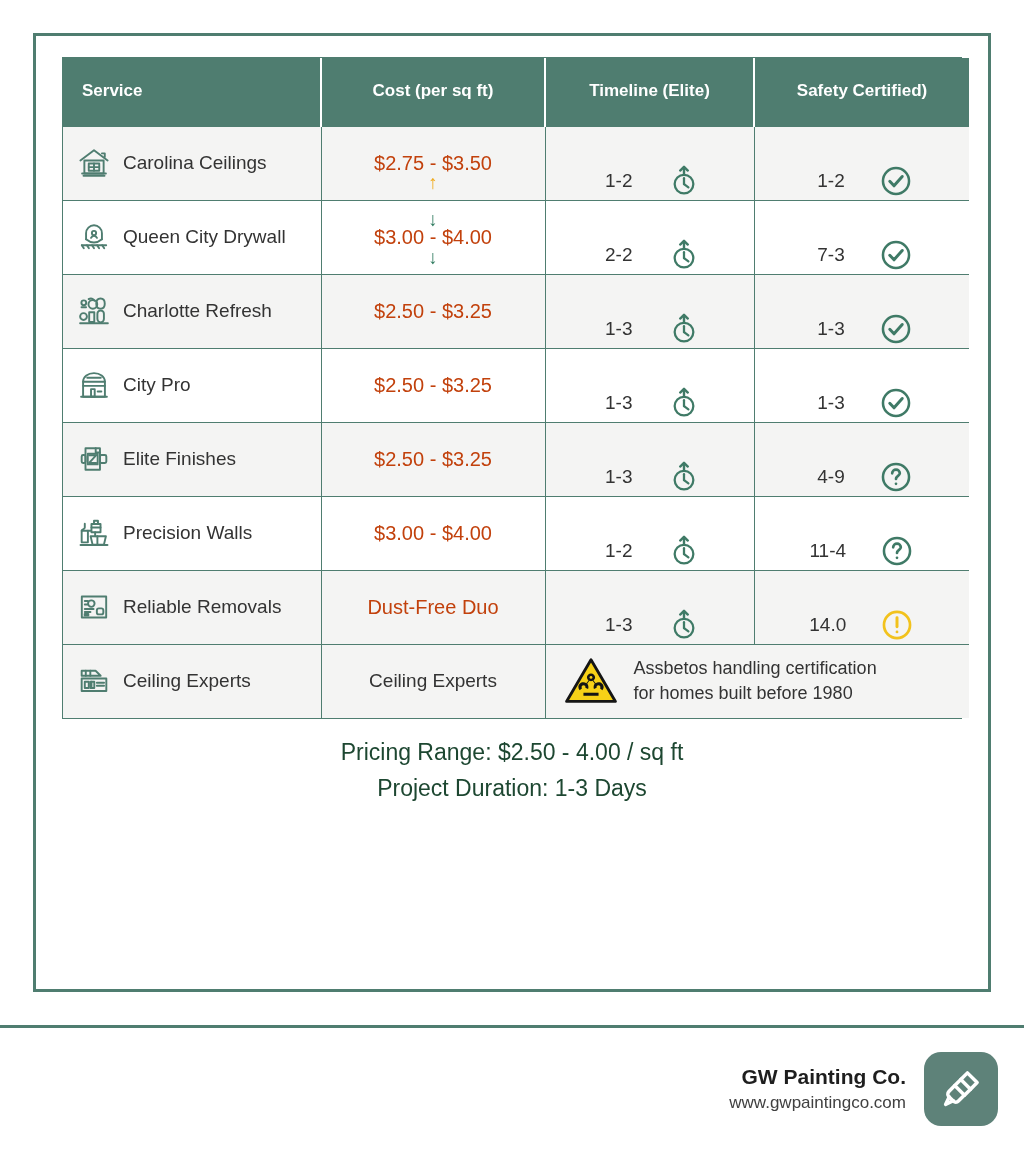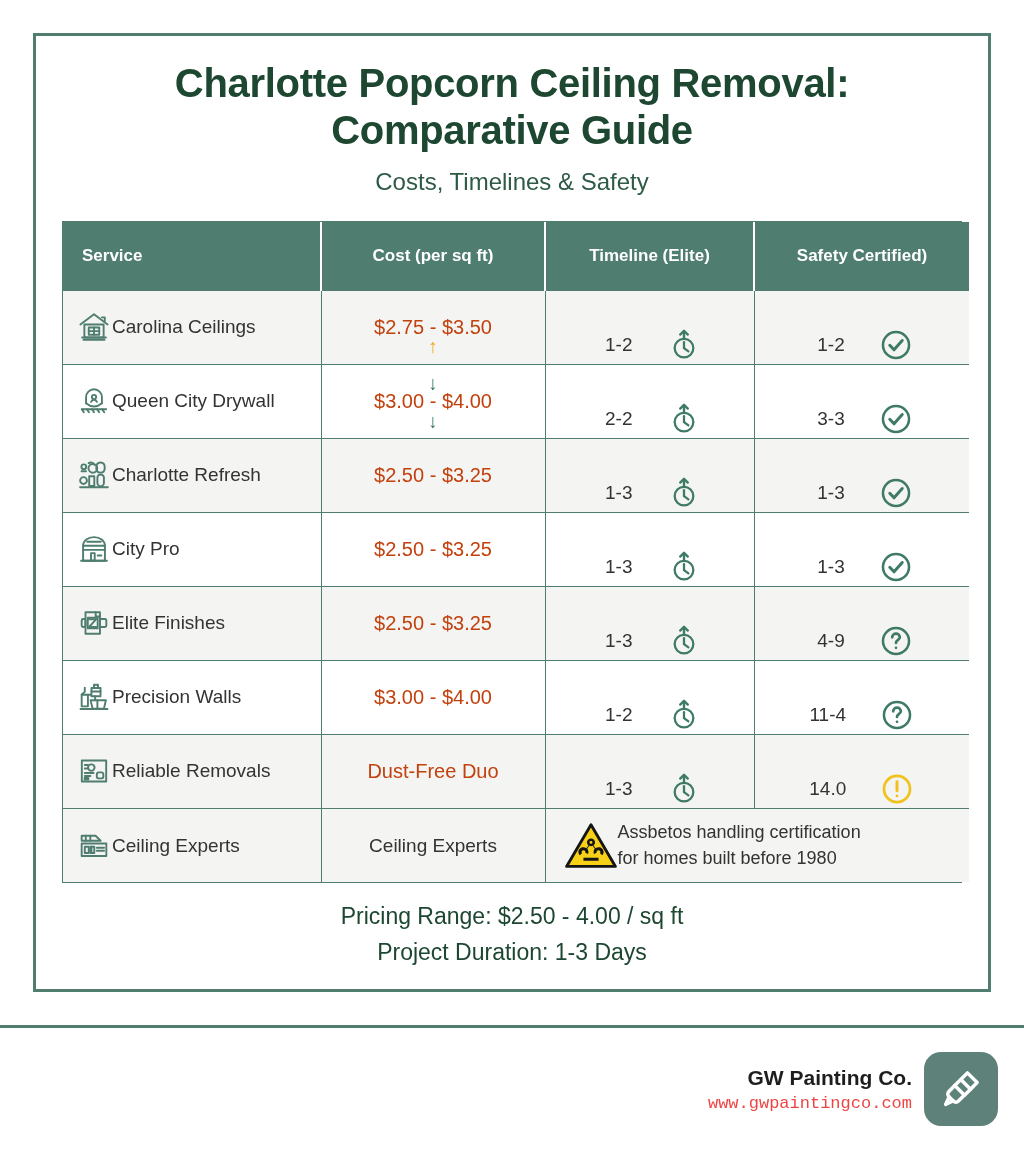--- a/index.html
+++ b/index.html
@@ -71,21 +71,21 @@
   tbody td {
     border-top: 1.5px solid #4f7d70;
     border-right: 1.5px solid #4f7d70;
     vertical-align: middle;
     color: #333333;
     font-size: 19px;
   }
   tbody td:last-child { border-right: none; }
 
   
-  .svc { display: flex; align-items: center; gap: 1px; padding-left: 14px; }
+  .svc { display: flex; align-items: center; gap: 12px; padding-left: 14px; }
   .svc-icon { width: 34px; height: 34px; flex: 0 0 34px; color: #4f7d70; }
   .svc-icon svg { display: block; width: 34px; height: 34px; }
   .svc-label { font-size: 19px; color: #333; white-space: nowrap; }
 
   
   .cost-cell { position: relative; text-align: center; }
   .cost-val { font-size: 20px; color: #c2410c; }
   .arrow {
     position: absolute; left: 50%; transform: translateX(-50%);
     font-size: 19px; font-weight: bold; line-height: 1;
@@ -104,21 +104,21 @@
   .val-txt { font-size: 19px; color: #333; min-width: 34px; text-align: right; }
   .st-icon { width: 34px; height: 34px; flex: 0 0 34px; }
   .st-icon svg { display: block; width: 34px; height: 34px; }
   .clock-ic { color: #3f7a66; }
   .ok-ic    { color: #3f7a66; }
   .q-ic     { color: #3f7a66; }
   .warn-ic  { color: #f2c21c; }
 
   
   .note-cell { padding: 0 10px 0 18px; }
-  .note-flex { display: flex; align-items: center; }
+  .note-flex { display: flex; align-items: center; gap: 16px; }
   .note-tri { width: 54px; height: 48px; flex: 0 0 54px; }
   .note-tri svg { display: block; width: 54px; height: 48px; }
   .note-txt { font-size: 18px; color: #333; line-height: 1.42; }
 
   .plain-center { text-align: center; font-size: 19px; color: #333; }
 
   
   .summary {
     margin-top: 16px;
     text-align: center;
@@ -130,45 +130,38 @@
   
   .divider {
     position: absolute;
     left: 0; top: 1025px;
     width: 1024px; height: 3px;
     background: #4f7d70;
   }
   .brand {
     position: absolute;
     right: 26px; top: 1052px;
-    display: flex; align-items: center; gap: 12px;
+    display: flex; align-items: center; gap: 18px;
   }
   .brand-text { text-align: right; }
   .brand-name { font-size: 21px; font-weight: bold; color: #1e1e1e; }
-  .brand-url  { font-size: 17px; color: #ef4444; margin-top: 4px; font-family: Liberation Mono, monospace; }
+  .brand-url  { font-size: 17px; color: #404040; margin-top: 4px; }
   .brand-logo {
     width: 74px; height: 74px; border-radius: 17px;
     background: #5e8279;
     display: flex; align-items: center; justify-content: center;
     color: #ffffff;
   }
   .brand-logo svg { display: block; width: 44px; height: 44px; }
 </style>
 </head>
 <body>
 
 <div class="card">
 
-  <div class="title-block">
-    <div class="main-title">
-      <span>Charlotte Popcorn Ceiling Removal:</span><br>
-      <span>Comparative Guide</span>
-    </div>
-    <div class="subtitle">Costs, Timelines &amp; Safety</div>
-  </div>
 
   <div class="table-wrap">
     <table class="cmp">
       <colgroup>
         <col class="c-service">
           <col class="c-cost">
           <col class="c-timeline">
           <col class="c-safety">
       </colgroup>
       <thead>
@@ -250,21 +243,21 @@
                     <path d="M12 14.2V10" stroke-width="1.6"></path>
                     <path d="M12 14.2l3.1 2.3" stroke-width="1.6"></path>
                     <path d="M12 7.6V2.3" stroke-width="1.7"></path>
                     <path d="M9.3 4.6L12 2l2.7 2.6" stroke-width="1.7"></path>
                   </svg>
                 </span>
               </div>
             </td>
             <td>
               <div class="val-row">
-                <span class="val-txt">3-3</span>
+                <span class="val-txt">7-3</span>
                 <span class="st-icon ok-ic">
                   <svg viewBox="0 0 24 24" fill="none" stroke="currentColor" stroke-width="1.35" stroke-linecap="round" stroke-linejoin="round">
                     <circle cx="12" cy="12" r="9.2" stroke-width="1.8"></circle>
                     <path d="M7.6 12.2l3 3.2 5.8-6.6" stroke-width="2.1"></path>
                   </svg>
                 </span>
               </div>
             </td>
           </tr>
           <tr class="alt">

